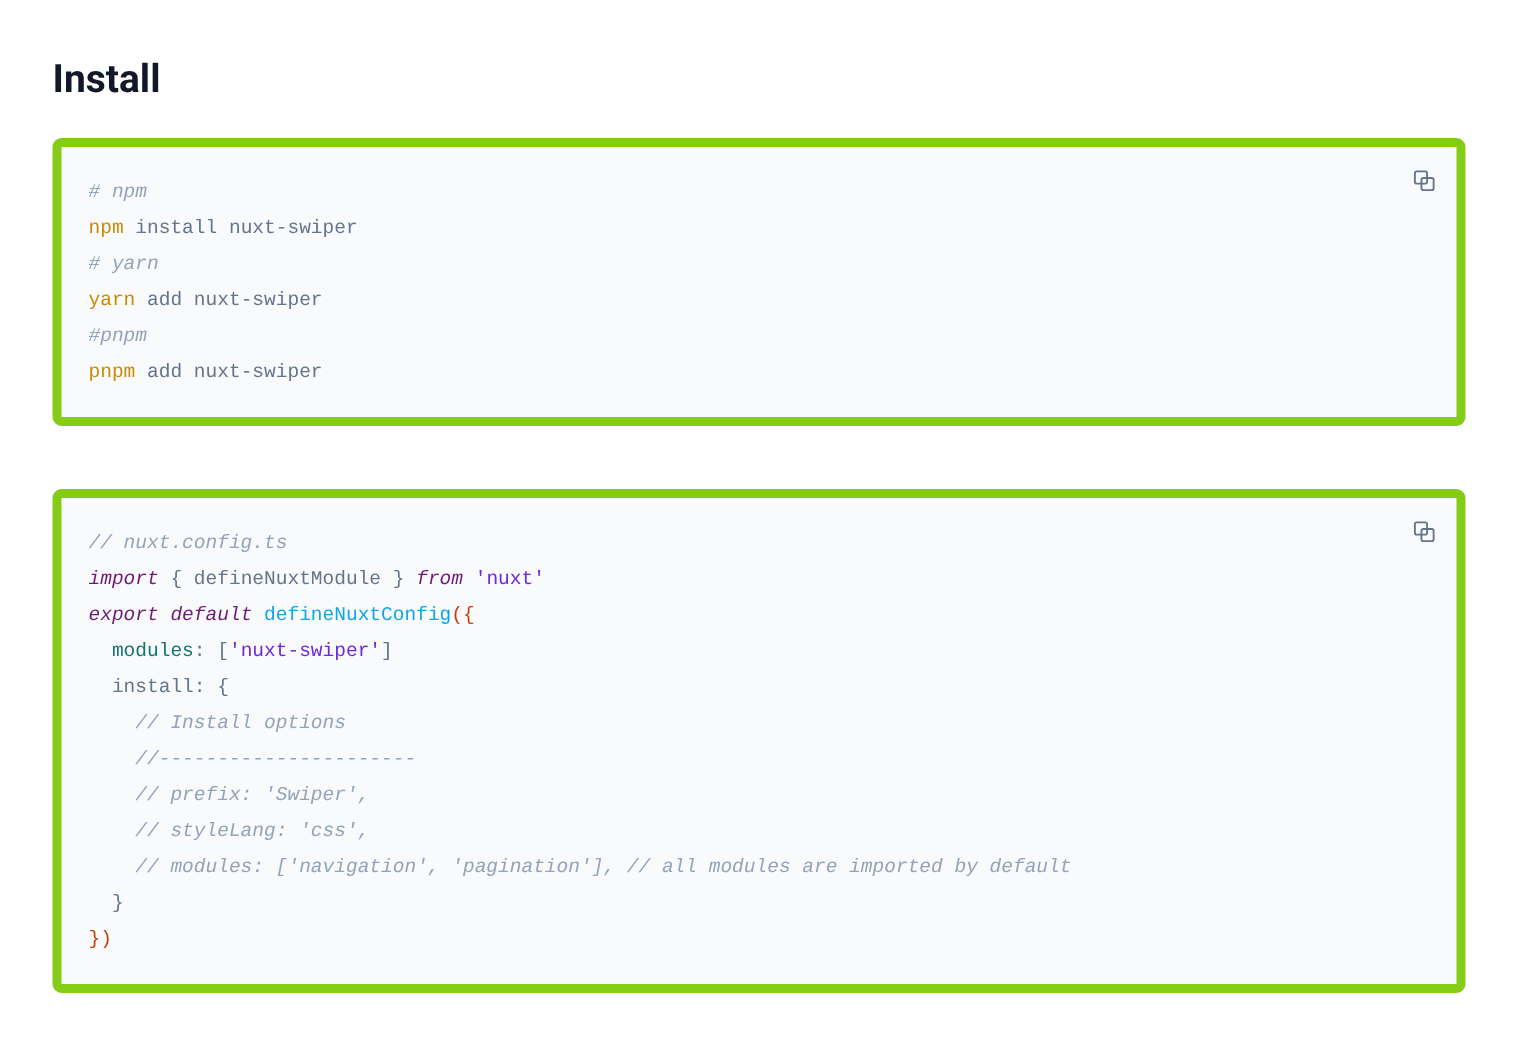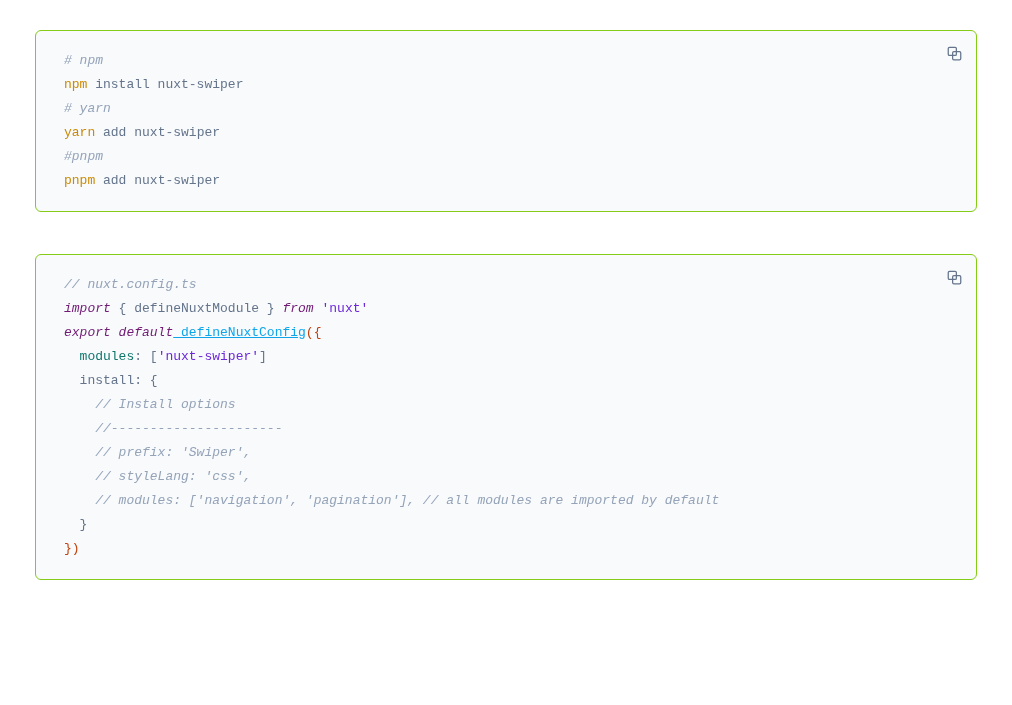--- a/index.html
+++ b/index.html
@@ -14,23 +14,23 @@
     font-size: 26px;
     font-weight: 700;
     color: #111827;
     margin-bottom: 24px;
     margin-top: 8px;
   }
   .section + .section { margin-top: 42px; }
   .codeblock {
     position: relative;
     background: #f8fafc;
-    border: 1px solid #84cc16;
+    border: 6px solid #84cc16;
     border-radius: 6px;
-    padding: 18px 28px;
+    padding: 18px 18px;
   }
   pre {
     font-family: ui-monospace, SFMono-Regular, Menlo, Consolas, "Liberation Mono", monospace;
     font-size: 13px;
     line-height: 24px;
     white-space: pre;
     overflow-x: auto;
     color: #334155;
   }
   .copy-btn {
@@ -44,30 +44,31 @@
     justify-content: center;
     background: transparent;
     border: none;
     cursor: pointer;
     color: #64748b;
   }
   
   .c  { color: #94a3b8; font-style: italic; }   
   .kw { color: #701a75; font-style: italic; }   
   .cmd{ color: #ca8a04; }                        
-  .fn { color: #0ea5e9; text-decoration: underline; }                        
+  .fn { color: #0ea5e9; }                        
   .str{ color: #6d28d9; }                        
   .prop{ color: #0f766e; }                       
   .pl { color: #64748b; }                        
   .op { color: #c2410c; }                        
 </style>
 </head>
 <body>
 
 <div class="section">
+  <h2>Install</h2>
   <div class="codeblock">
     <button class="copy-btn">
       <svg width="15" height="15" viewBox="0 0 24 24" fill="none" stroke="currentColor" stroke-width="2" stroke-linecap="round" stroke-linejoin="round">
           <rect x="9" y="9" width="13" height="13" rx="2"></rect>
           <rect x="2" y="2" width="13" height="13" rx="2"></rect>
         </svg>
     </button>
 <pre><span class="c"># npm</span>
 <span class="cmd">npm</span><span class="pl"> install nuxt-swiper</span>
 <span class="c"># yarn</span>

